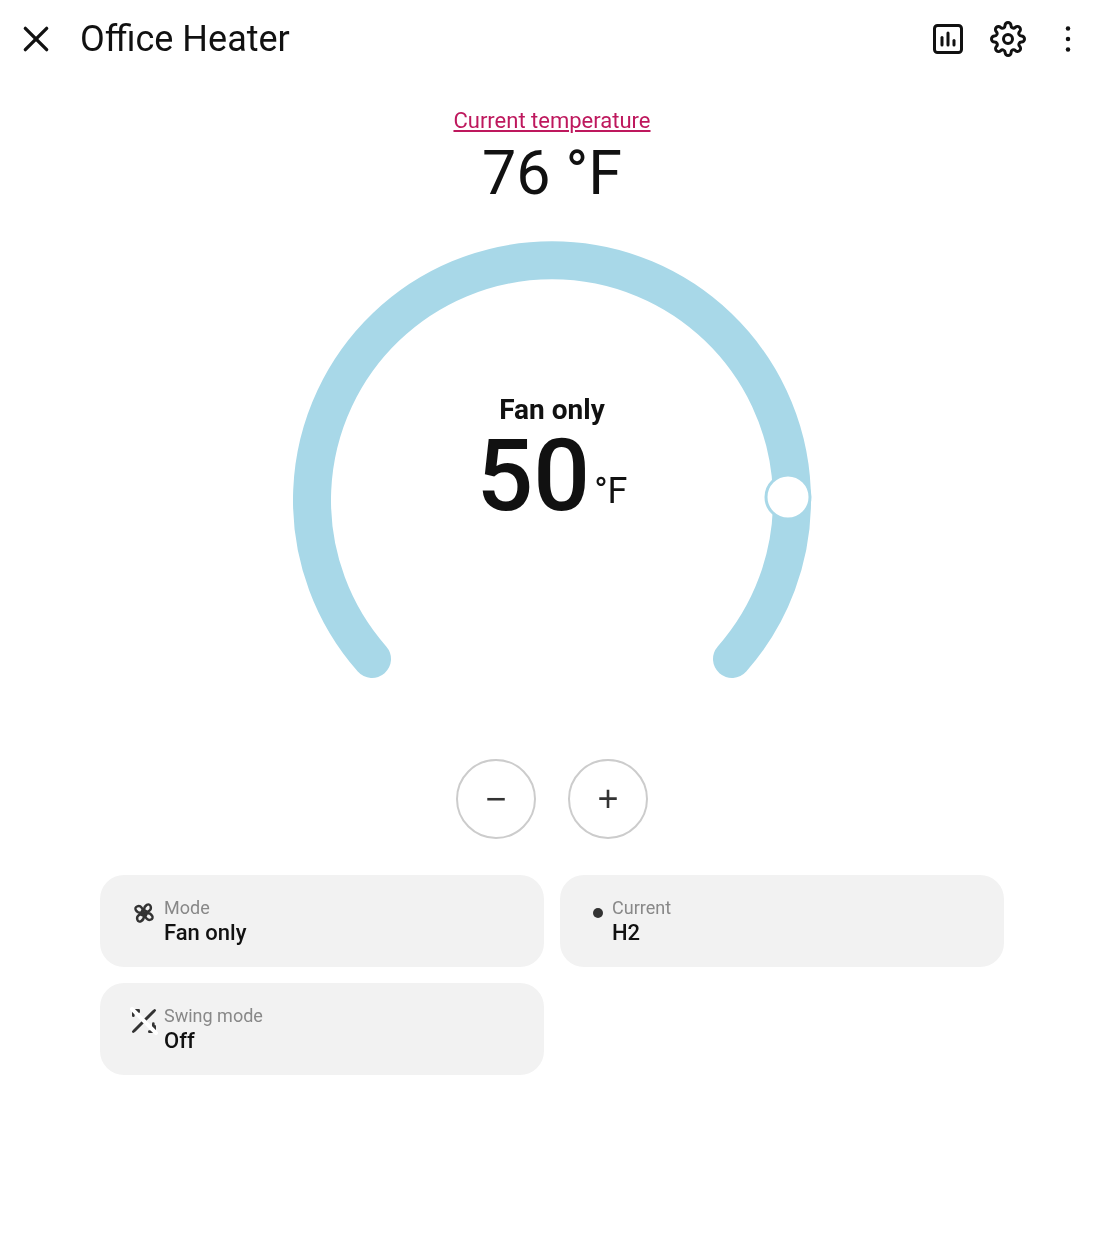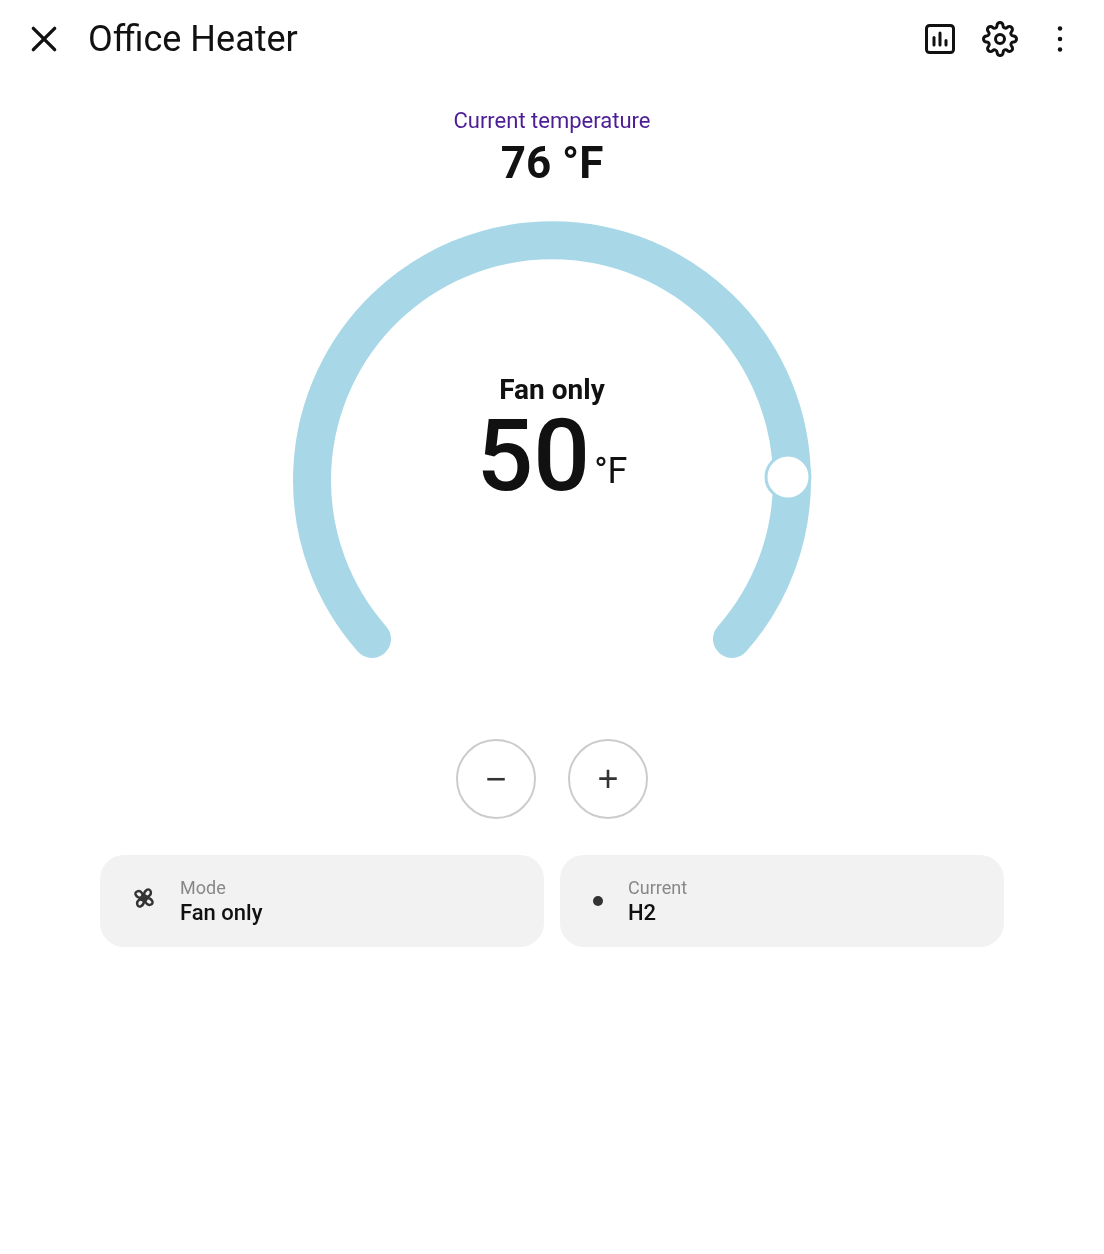--- a/index.html
+++ b/index.html
@@ -8,21 +8,21 @@
       background: #ffffff;
       width: 1104px;
       min-height: 1254px;
       overflow-x: hidden;
     }
 
     
     .header {
       display: flex;
       align-items: center;
-      padding: 18px 24px;
+      padding: 18px 16px;
       position: relative;
     }
     .header-title {
       font-size: 36px;
       font-weight: 400;
       color: #111111;
       margin-left: 24px;
       flex: 1;
     }
     .header-icons {
@@ -53,26 +53,27 @@
 
     
     .temperature-section {
       display: flex;
       flex-direction: column;
       align-items: center;
       margin-top: 30px;
     }
     .current-temp-label {
       font-size: 22px;
-      color: #4c1d95;
-      font-weight: 400;
+      color: #be185d;
+      font-weight: 400;
+      text-decoration: underline;
     }
     .current-temp-value {
-      font-size: 44px;
-      font-weight: 700;
+      font-size: 61px;
+      font-weight: 400;
       color: #111111;
       margin-top: 4px;
     }
 
     
     .dial-container {
       position: relative;
       width: 560px;
       height: 520px;
       margin: 20px auto 0;
@@ -141,22 +142,22 @@
       display: grid;
       grid-template-columns: 1fr 1fr;
       gap: 16px;
       padding: 36px 100px 40px;
     }
     .card {
       background: #f2f2f2;
       border-radius: 24px;
       padding: 22px 28px;
       display: flex;
-      align-items: center;
-      gap: 20px;
+      align-items: flex-start;
+      gap: 4px;
       cursor: pointer;
     }
     .card-icon {
       font-size: 28px;
       color: #333333;
       flex-shrink: 0;
     }
     .card-content {
       display: flex;
       flex-direction: column;
@@ -264,14 +265,33 @@
         <circle cx="12" cy="12" r="6" fill="#333"></circle>
       </svg>
     </div>
     <div class="card-content">
       <span class="card-label">Current</span>
       <span class="card-value">H2</span>
     </div>
   </div>
 
 
+  <div class="card">
+    <div class="card-icon">
+      <svg width="32" height="32" viewBox="0 0 24 24" fill="none" stroke="#333" stroke-width="2" stroke-linecap="round">
+        <line x1="5" y1="19" x2="19" y2="5"></line>
+        <line x1="4" y1="5" x2="8" y2="5"></line>
+        <line x1="19" y1="14" x2="19" y2="19"></line>
+        <line x1="4" y1="4" x2="20" y2="20" stroke="#ccc"></line>
+
+        <path d="M4 8 L4 4 L8 4"></path>
+        <path d="M20 16 L20 20 L16 20"></path>
+        <line x1="4" y1="20" x2="20" y2="4" stroke="#333" stroke-width="2"></line>
+        <line x1="3" y1="3" x2="21" y2="21" stroke="white" stroke-width="3"></line>
+      </svg>
+    </div>
+    <div class="card-content">
+      <span class="card-label">Swing mode</span>
+      <span class="card-value">Off</span>
+    </div>
+  </div>
 
 </div>
 
 </body></html>

